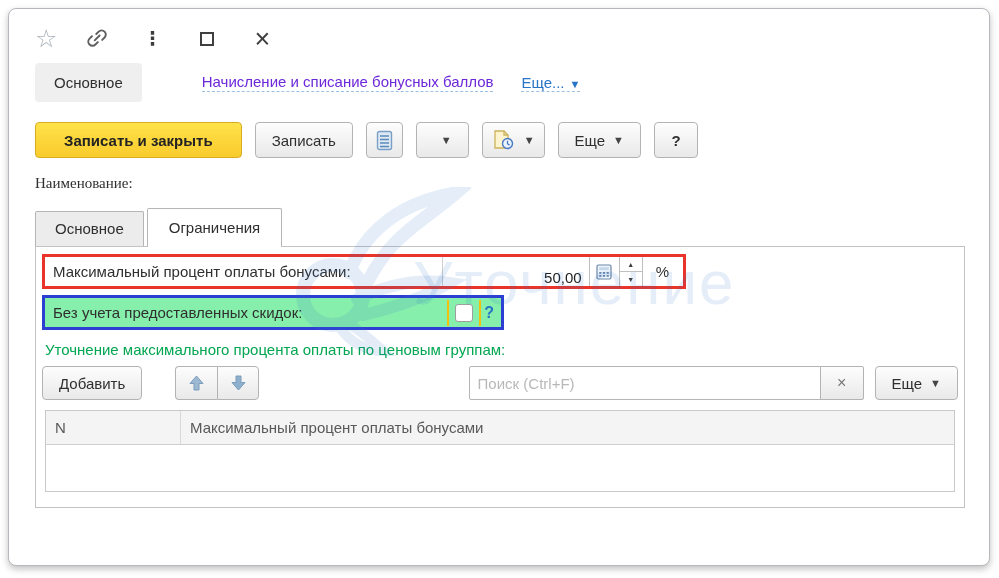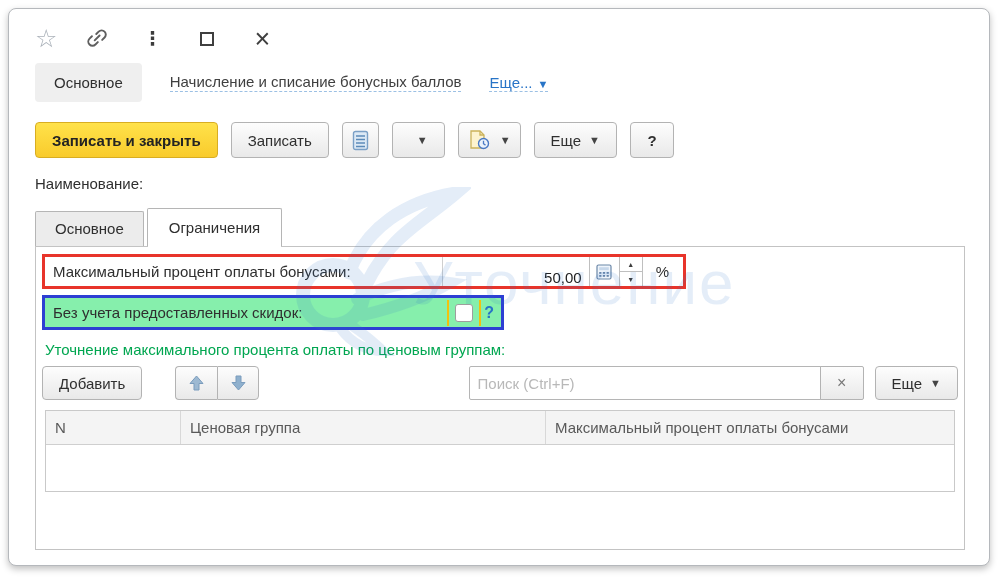--- a/index.html
+++ b/index.html
@@ -15,56 +15,56 @@
   .fav-star { font-size:25px; color:#aab1b9; line-height:1; margin-right:16px; cursor:pointer; }
   .win-title { font-size:20px; color:#595959; flex:1; white-space:nowrap; overflow:hidden; }
   .win-icons { display:flex; align-items:center; gap:31px; margin-left:12px; }
   .win-icons .wbtn { display:inline-flex; align-items:center; justify-content:center; width:24px; height:24px; cursor:pointer; }
   .dots-icon { font-size:19px; color:#3c3c3c; font-weight:bold; }
   .max-icon  { width:14px; height:14px; border:2px solid #3f3f3f; display:inline-block; }
   .close-icon { font-size:27px; color:#3f3f3f; line-height:20px; }
   
   .nav-row { display:flex; align-items:center; padding:6px 28px 12px 26px; gap:28px; }
   .nav-pill { background:#efefef; border-radius:4px; padding:11px 19px; font-size:15px; color:#2f2f2f; cursor:pointer; }
-  .nav-link { color:#404040; font-size:15px; text-decoration:none; border-bottom:1px dashed #9cc0e4; padding-bottom:1px; cursor:pointer; }
+  .nav-link { color:#6d28d9; font-size:15px; text-decoration:none; border-bottom:1px dashed #9cc0e4; padding-bottom:1px; cursor:pointer;margin-left:32px; }
   .nav-more { color:#2874c7; font-size:15px; border-bottom:1px dashed #9cc0e4; cursor:pointer; }
   .nav-more .dd { color:#2874c7; font-size:11px; margin-left:5px; }
   
   .cmd-row { display:flex; align-items:center; padding:8px 24px 6px 26px; gap:13px; }
   .btn {
     display:inline-flex; align-items:center; justify-content:center;
     height:36px; padding:0 16px; font-size:15px; color:#2f2f2f;
     background:linear-gradient(#fdfdfd,#e9e9e9); border:1px solid #b3b3b3; border-radius:4px; cursor:pointer;
     white-space:nowrap;
   }
   .btn .dd { font-size:11px; color:#444; margin-left:8px; }
   .btn-primary {
     background:linear-gradient(#ffe24a,#f9cb2c); border-color:#d8ad22;
-    font-weight:bold; color:#232323; padding:0 16px;
+    font-weight:bold; color:#232323; padding:0 28px;
   }
   .btn-icon { padding:0 9px; }
   .btn-help { width:44px; font-weight:bold; }
   
-  .name-row { display:flex; align-items:flex-start; padding:11px 24px 2px 26px; }
+  .name-row { display:flex; align-items:flex-start; padding:11px 24px 2px 26px;font-family:Liberation Serif, serif; }
   .field-label { font-size:15px; color:#2f2f2f; margin-right:8px; white-space:nowrap; }
   .text-input {
     width:588px; height:28px; border:1px solid #acacac; border-radius:2px;
     font-size:15px; color:#1f1f1f; padding:0 7px; font-family:inherit; background:#fff;
   }
   
   .tabs-row { display:flex; align-items:flex-end; padding:0 24px 0 26px; margin-top:14px; position:relative; z-index:3; }
   .tab {
     font-size:15px; color:#2f2f2f; background:#ececec;
     border:1px solid #b5b5b5; border-bottom:none; padding:8px 19px 9px 19px;
     cursor:pointer; margin-right:3px; border-radius:2px 2px 0 0;
   }
   .tab.active { background:#fff; padding:10px 21px 10px 21px; position:relative; }
   .tab.active::after { content:""; position:absolute; left:0; right:0; bottom:-1px; height:2px; background:#fff; }
   
-  .panel { margin:0 24px 16px 26px; border:1px solid #c3c3c3; position:relative; z-index:2; background:#fff; height:304px; padding:7px 6px; }
+  .panel { margin:0 24px 16px 26px; border:1px solid #c3c3c3; position:relative; z-index:2; background:#fff; height:262px; padding:7px 6px; }
   .hl-red  { display:inline-flex; align-items:stretch; border:3px solid #e8342a; width:644px; background:#fff; }
   .hl-blue { display:inline-flex; align-items:center; border:3px solid #2d3fd3; width:462px; margin-top:6px; background:#86efac; }
   .row-label { font-size:15px; color:#2f2f2f; padding:6px 8px; white-space:nowrap; }
   .hl-red .row-label { width:420px; }
   .hl-blue .row-label { flex:1; }
   .num-group { display:flex; align-items:stretch; border-left:1px solid #cfcfcf; }
   .num-value { width:146px; text-align:right; font-size:15px; color:#1f1f1f; padding:12px 7px 0 0; }
   .calc-btn { width:30px; display:flex; align-items:center; justify-content:center; border-left:1px solid #bfbfbf; cursor:pointer; background:#fff; }
   .spin { display:flex; flex-direction:column; width:24px; border-left:1px solid #bfbfbf; border-right:1px solid #bfbfbf; }
   .spin span { flex:1; display:flex; align-items:center; justify-content:center; font-size:7px; color:#3d3d3d; cursor:pointer; }
@@ -234,21 +234,20 @@
       </span>
       <button class="btn btn-sm more-btn">
           <span>Еще</span>
           <span class="dd">▼</span>
         </button>
     </div>
 
     <div class="grid">
       <div class="grid-header">
         <div class="cell">N</div>
-        <div class="cell">Ценовая группа</div>
         <div class="cell">Максимальный процент оплаты бонусами</div>
       </div>
       <div class="grid-body-row"></div>
     </div>
 
   </div>
 
   <div class="watermark">
     <svg class="wm-logo" width="200" height="170" viewBox="0 0 200 170">
       <g fill="none" stroke="#2f74c9" stroke-linecap="round">

